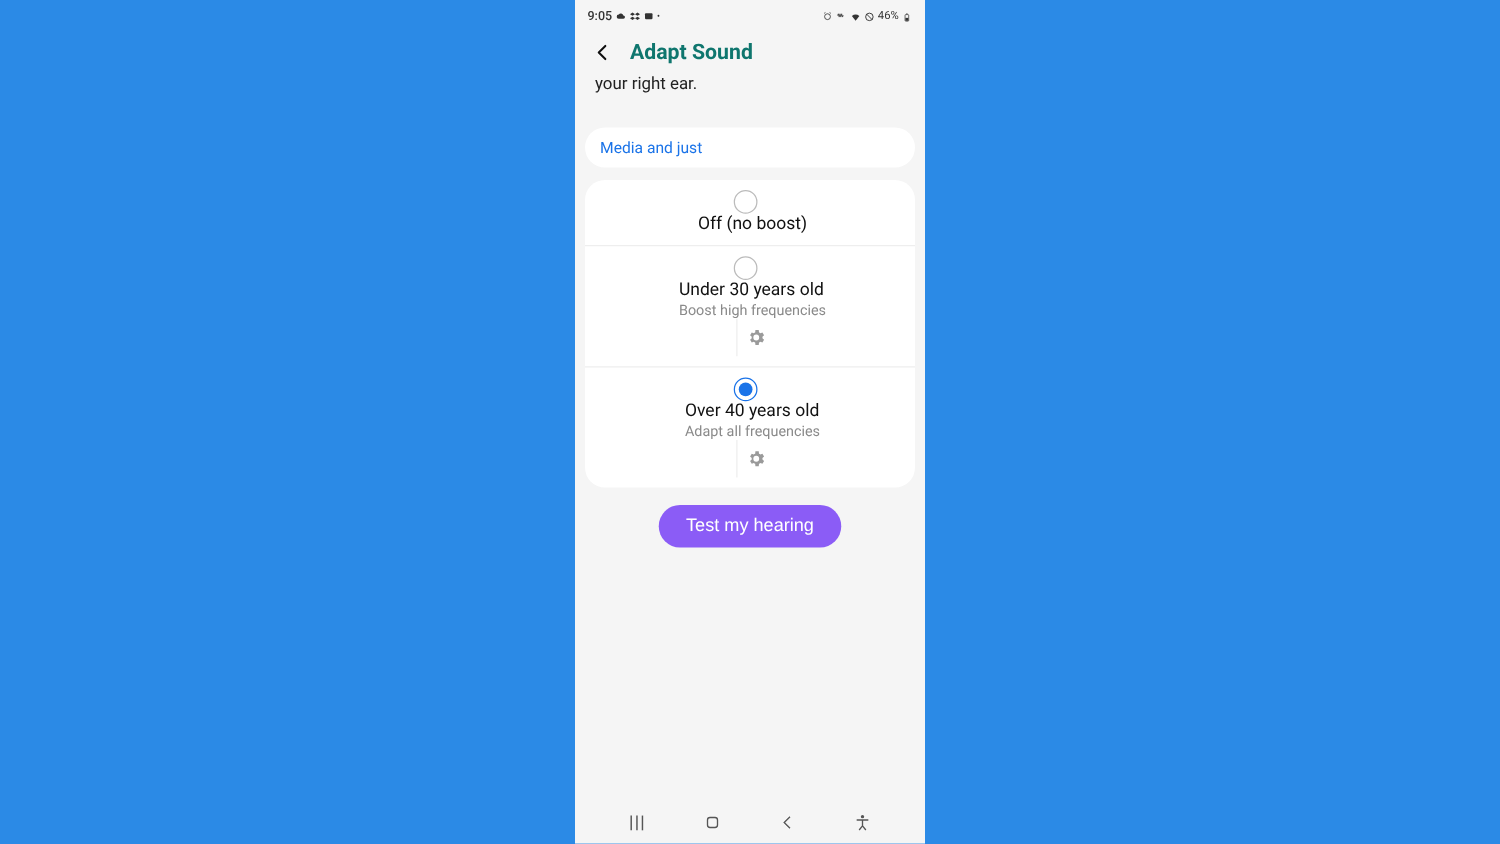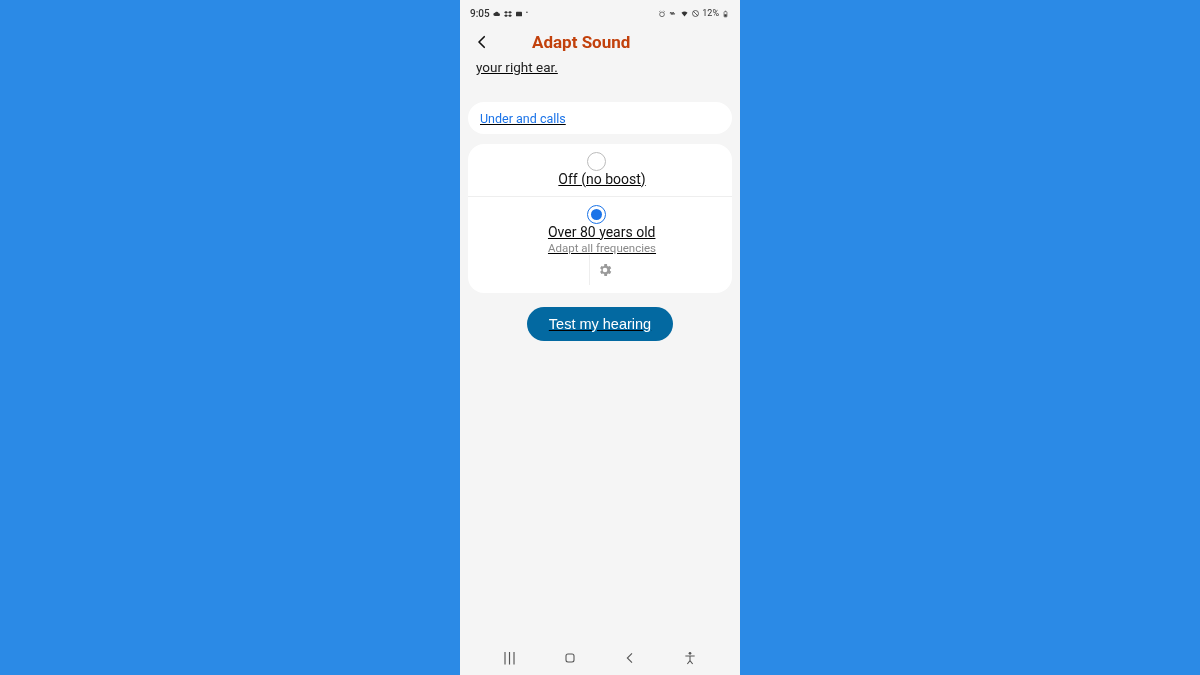--- a/index.html
+++ b/index.html
@@ -54,29 +54,27 @@
   }
   .back-btn {
     width: 20px;
     height: 20px;
     display:flex;align-items:center;justify-content:center;
     color:#111;
   }
   .page-title {
     font-size: 17px;
     font-weight: 700;
-    color:#c2410c;
-    margin-left:28px;
+    color:#0f766e;
   }
   
   .scroll {
     flex:1;
     overflow:hidden;
     padding: 0 0 0 0;
-    text-decoration: underline;
   }
   .desc-block {
     padding: 2px 16px 10px 16px;
     font-size: 13.5px;
     line-height: 1.45;
     color:#222;
   }
   .desc-block p { margin: 0 0 14px 0; }
   
   .card {
@@ -141,21 +139,21 @@
     width:30px;height:30px;display:flex;align-items:center;justify-content:center;
     border-left:1px solid #eee;
     margin-left:4px;
     flex:0 0 auto;
     color:#888;
   }
   .gear svg { width:16px;height:16px; }
   
   .cta-wrap{ display:flex; justify-content:center; padding:2px 0 6px 0;}
   .cta{
-    background:#0369a1;color:#fff;border:none;border-radius:22px;
+    background:#8b5cf6;color:#fff;border:none;border-radius:22px;
     padding:9px 22px;font-size:14.5px;font-weight:500;
   }
   
   .navbar{
     height:34px;
     display:flex;align-items:center;justify-content:space-around;
     padding:0 20px;
     color:#555;
   }
   .nav-btn{ width:28px;height:20px;display:flex;align-items:center;justify-content:center;}
@@ -190,21 +188,21 @@
         <span class="si"><svg viewBox="0 0 24 24" width="8" height="8">
               <path fill="#333" d="M3 10l2-4 2 8 2-8 2 8 2-8 2 8 2-4" stroke="#333" stroke-width="1.5"></path>
             </svg></span>
         <span class="si"><svg viewBox="0 0 24 24" width="9" height="9">
               <path fill="#333" d="M12 20l8-10a13 13 0 00-16 0l8 10z"></path>
             </svg></span>
         <span class="si"><svg viewBox="0 0 24 24" width="9" height="9">
               <circle cx="12" cy="12" r="8" fill="none" stroke="#333" stroke-width="2"></circle>
               <path stroke="#333" stroke-width="2" d="M6 6l12 12"></path>
             </svg></span>
-        <span style="font-size:9px">12%</span>
+        <span style="font-size:9px">46%</span>
         <span class="si"><svg viewBox="0 0 24 24" width="7" height="10">
               <rect x="7" y="4" width="10" height="18" rx="2" fill="none" stroke="#333" stroke-width="2"></rect>
               <rect x="8" y="13" width="8" height="8" fill="#333"></rect>
               <rect x="10" y="1" width="4" height="2" fill="#333"></rect>
             </svg></span>
       </div>
     </div>
 
     <div class="page-header">
       <div class="back-btn">
@@ -215,48 +213,60 @@
       <div class="page-title">Adapt Sound</div>
     </div>
 
     <div class="scroll">
 
       <div class="desc-block">
         <p>your right ear.</p>
       </div>
 
       <div class="card slim">
-        <div class="setting-value">Under and calls</div>
+        <div class="setting-value">Media and just</div>
       </div>
 
 
       <div class="radio-list">
 
         <div class="radio-row">
           <div class="radio"></div>
           <div class="radio-labels">
             <div class="radio-label">Off (no boost)</div>
           </div>
         </div>
 
-
-
         <div class="radio-row">
-          <div class="radio selected"></div>
+          <div class="radio"></div>
           <div class="radio-labels">
-            <div class="radio-label">Over 80 years old</div>
-            <div class="radio-sub">Adapt all frequencies</div>
+            <div class="radio-label">Under 30 years old</div>
+            <div class="radio-sub">Boost high frequencies</div>
           </div>
           <div class="gear">
             <svg viewBox="0 0 24 24">
                 <path fill="#9a9a9a" d="M19.4 13a7.5 7.5 0 000-2l2-1.6-2-3.4-2.4.9a7.5 7.5 0 00-1.7-1L15 3h-4l-.3 2.9a7.5 7.5 0 00-1.7 1l-2.4-.9-2 3.4L6.6 11a7.5 7.5 0 000 2l-2 1.6 2 3.4 2.4-.9a7.5 7.5 0 001.7 1L11 21h4l.3-2.9a7.5 7.5 0 001.7-1l2.4.9 2-3.4zM12 15.5A3.5 3.5 0 1115.5 12 3.5 3.5 0 0112 15.5z"></path>
               </svg>
           </div>
         </div>
 
+
+        <div class="radio-row">
+          <div class="radio selected"></div>
+          <div class="radio-labels">
+            <div class="radio-label">Over 40 years old</div>
+            <div class="radio-sub">Adapt all frequencies</div>
+          </div>
+          <div class="gear">
+            <svg viewBox="0 0 24 24">
+                <path fill="#9a9a9a" d="M19.4 13a7.5 7.5 0 000-2l2-1.6-2-3.4-2.4.9a7.5 7.5 0 00-1.7-1L15 3h-4l-.3 2.9a7.5 7.5 0 00-1.7 1l-2.4-.9-2 3.4L6.6 11a7.5 7.5 0 000 2l-2 1.6 2 3.4 2.4-.9a7.5 7.5 0 001.7 1L11 21h4l.3-2.9a7.5 7.5 0 001.7-1l2.4.9 2-3.4zM12 15.5A3.5 3.5 0 1115.5 12 3.5 3.5 0 0112 15.5z"></path>
+              </svg>
+          </div>
+        </div>
+
       </div>
 
       <div class="cta-wrap">
         <button class="cta">Test my hearing</button>
       </div>
 
     </div>
 
     <div class="navbar">
       <div class="nav-btn">

